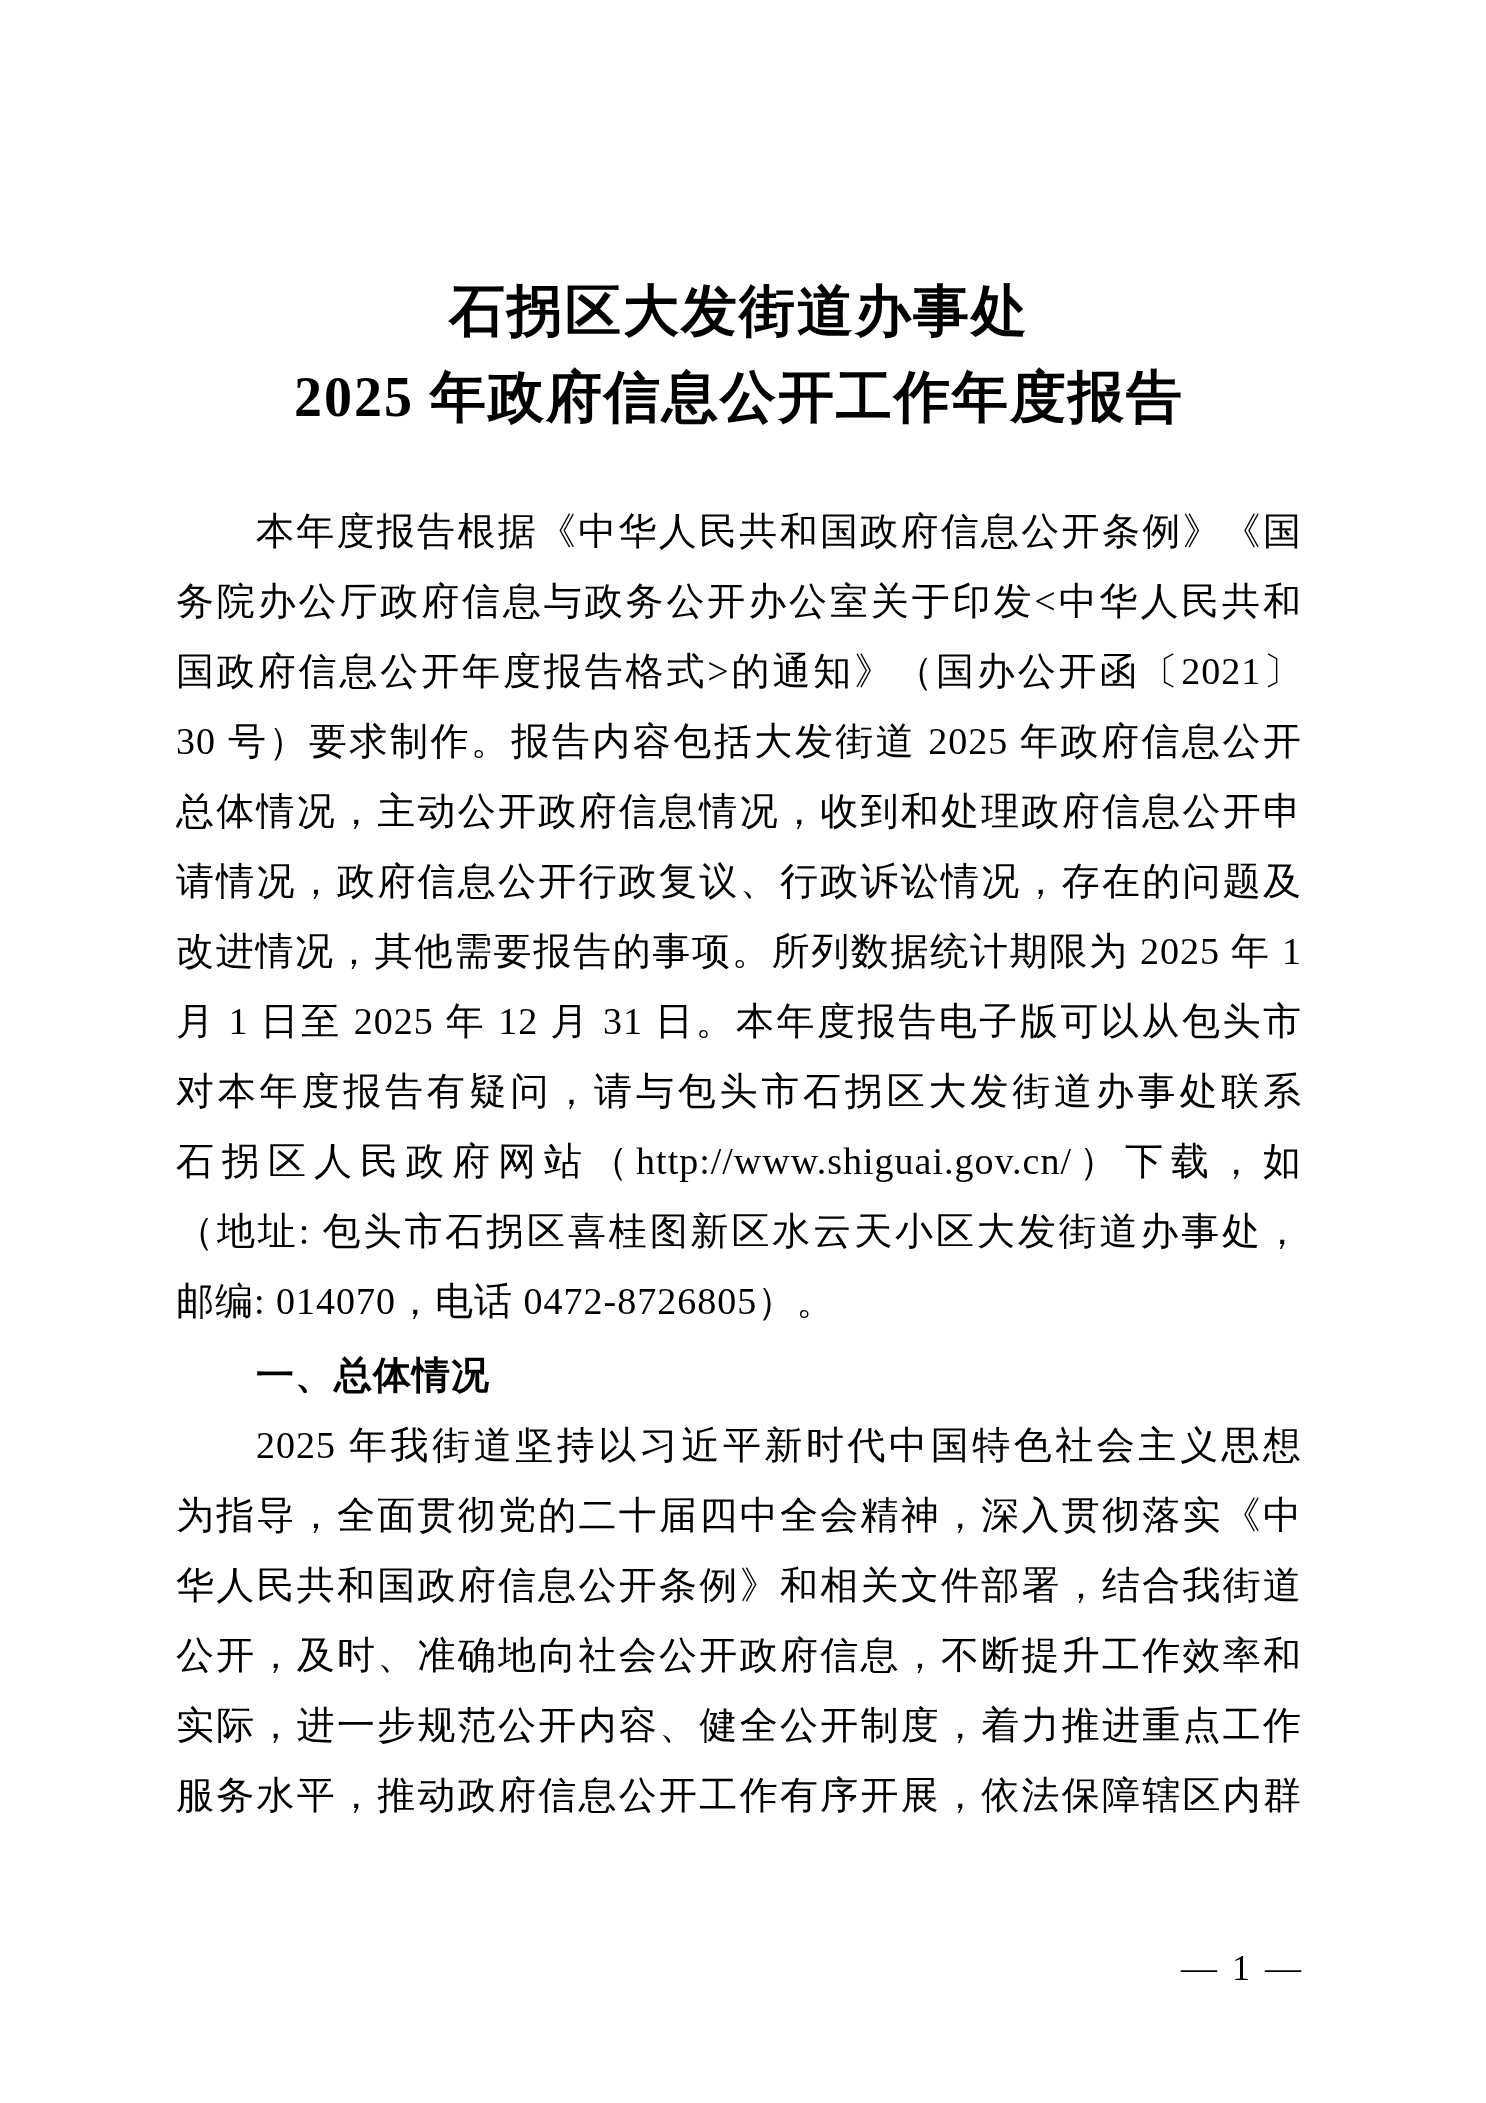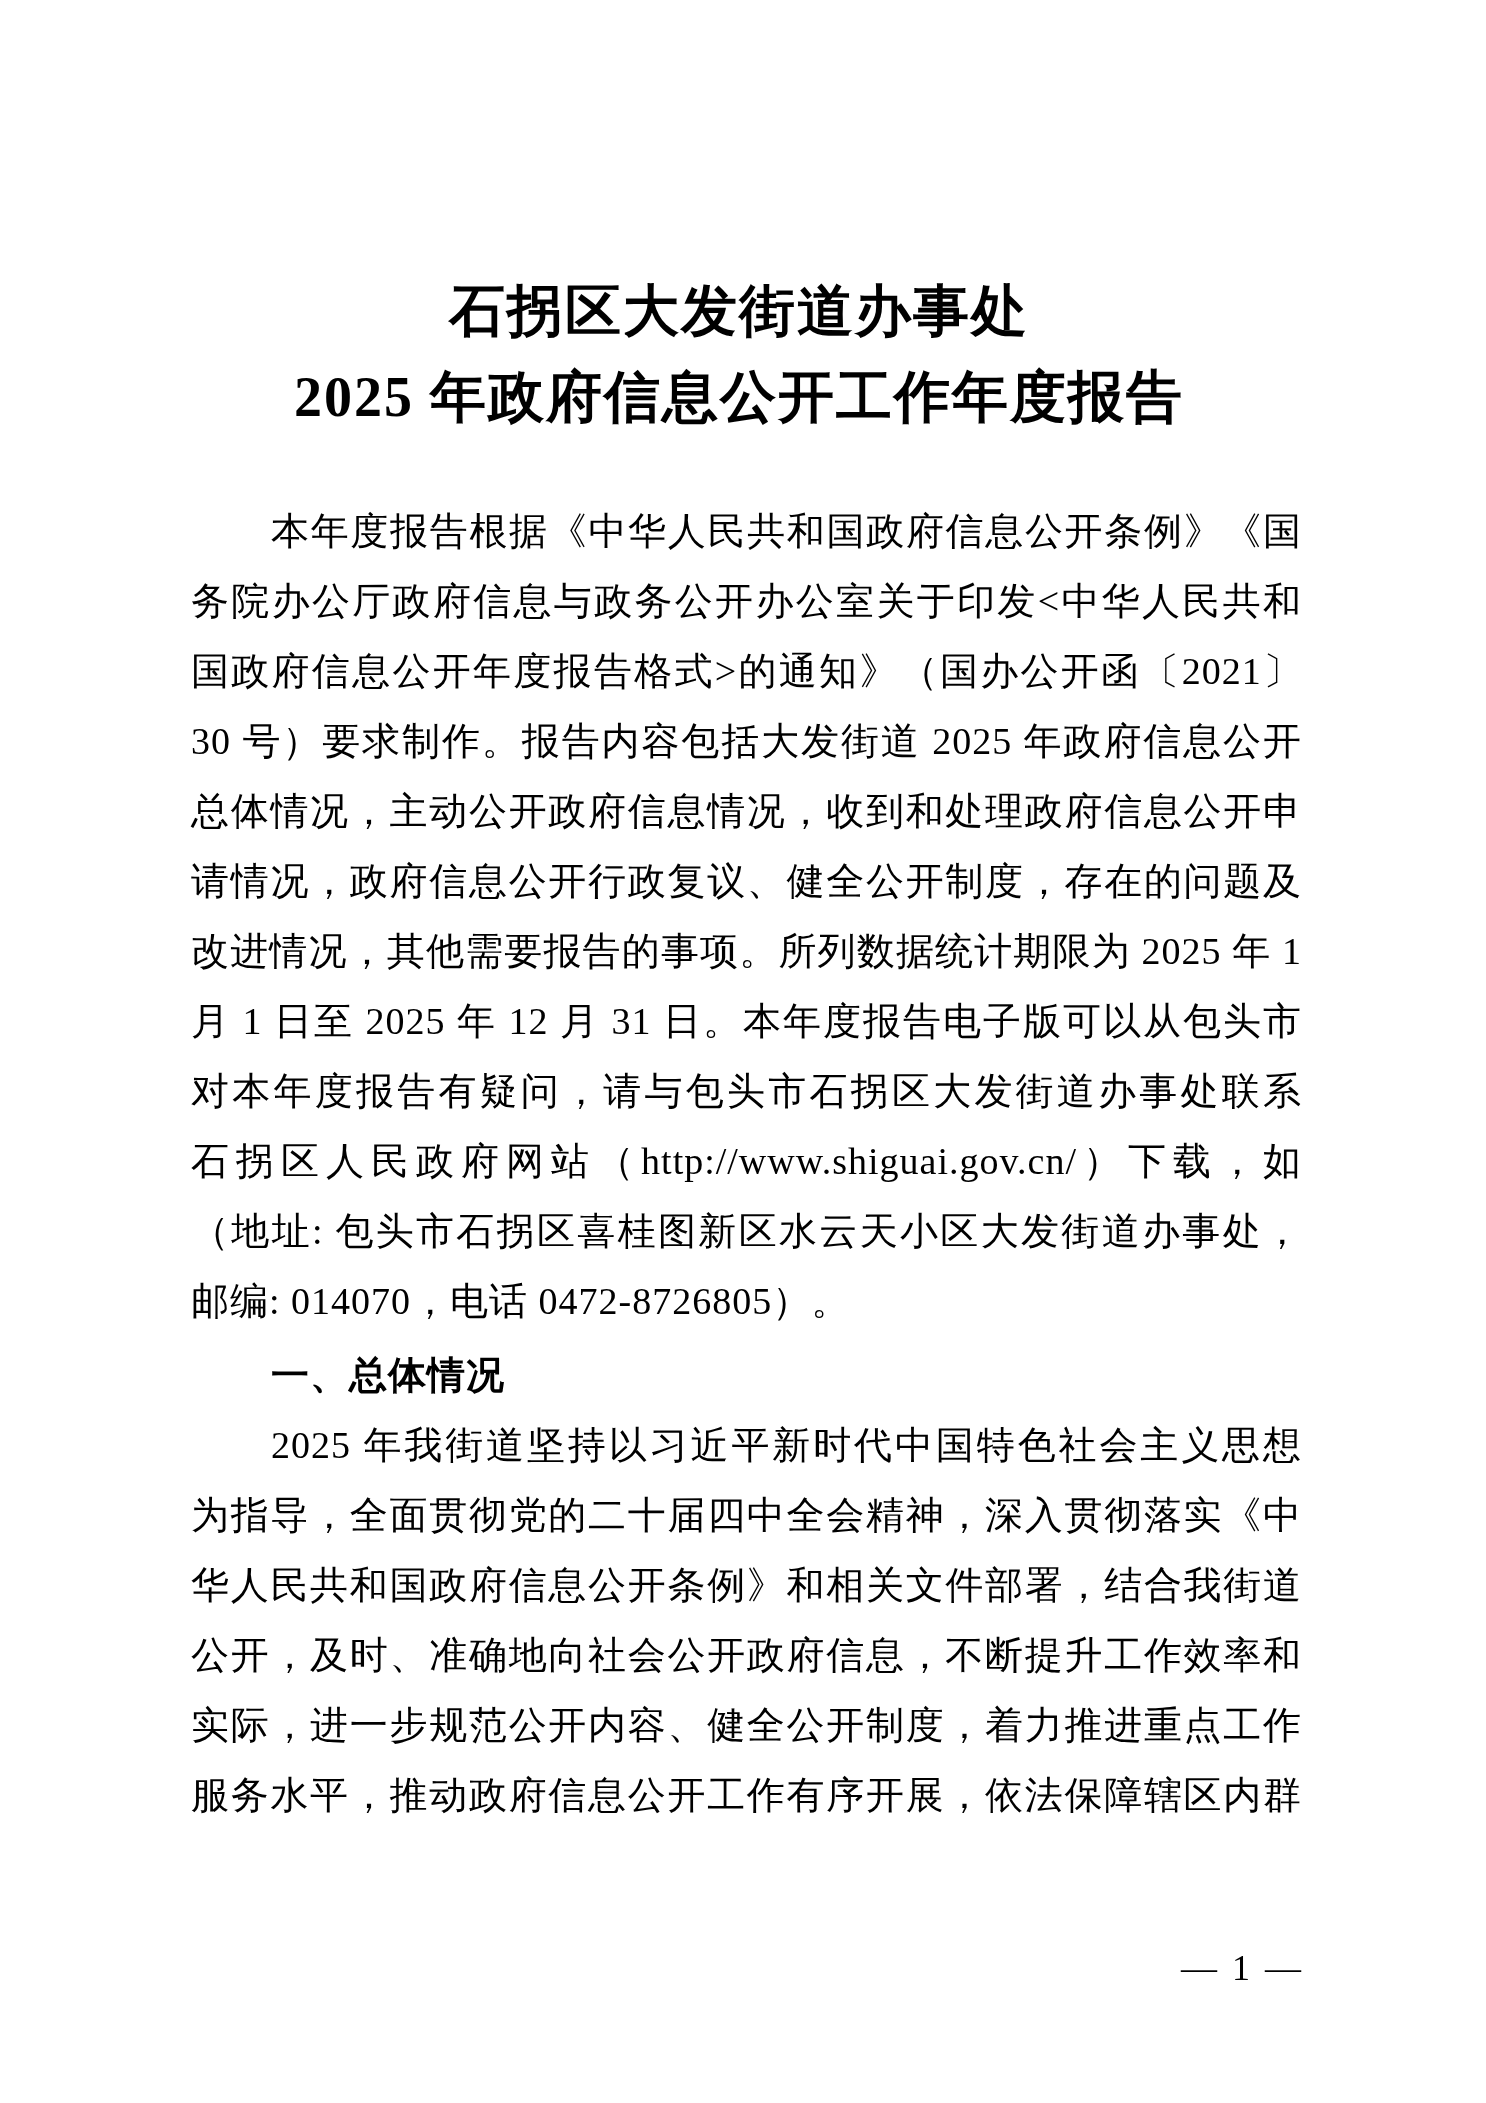--- a/index.html
+++ b/index.html
@@ -31,21 +31,20 @@
     letter-spacing: 2px;
   }
   .title-line { display: block; }
   .body-block { margin-top: 56px; }
   .line {
     font-size: 38px;
     line-height: 70px;
     letter-spacing: 1px;
     text-align: justify;
     text-align-last: justify;
-    margin-left: 15px;
   }
   .indent { text-indent: 80px; }
   .left {
     text-align: right;
     text-align-last: left;
   }
   .heading {
     font-family: "Liberation Sans", "DejaVu Sans", sans-serif;
     font-weight: bold;
     font-size: 38px;
@@ -71,21 +70,21 @@
       <span class="title-line">石拐区大发街道办事处</span>
       <span class="title-line">2025 年政府信息公开工作年度报告</span>
     </h1>
 
     <div class="body-block">
       <div class="line indent">本年度报告根据《中华人民共和国政府信息公开条例》《国</div>
       <div class="line">务院办公厅政府信息与政务公开办公室关于印发&lt;中华人民共和</div>
       <div class="line">国政府信息公开年度报告格式&gt;的通知》（国办公开函〔2021〕</div>
       <div class="line">30 号）要求制作。报告内容包括大发街道 2025 年政府信息公开</div>
       <div class="line">总体情况，主动公开政府信息情况，收到和处理政府信息公开申</div>
-      <div class="line">请情况，政府信息公开行政复议、健全公开制度，存在的问题及</div>
+      <div class="line">请情况，政府信息公开行政复议、行政诉讼情况，存在的问题及</div>
       <div class="line">改进情况，其他需要报告的事项。所列数据统计期限为 2025 年 1</div>
       <div class="line">月 1 日至 2025 年 12 月 31 日。本年度报告电子版可以从包头市</div>
       <div class="line">对本年度报告有疑问，请与包头市石拐区大发街道办事处联系</div>
       <div class="line">石拐区人民政府网站（http://www.shiguai.gov.cn/）下载，如</div>
       <div class="line">（地址: 包头市石拐区喜桂图新区水云天小区大发街道办事处，</div>
       <div class="line left">邮编: 014070，电话 0472-8726805）。</div>
     </div>
 
     <div class="line left heading indent">一、总体情况</div>
 

